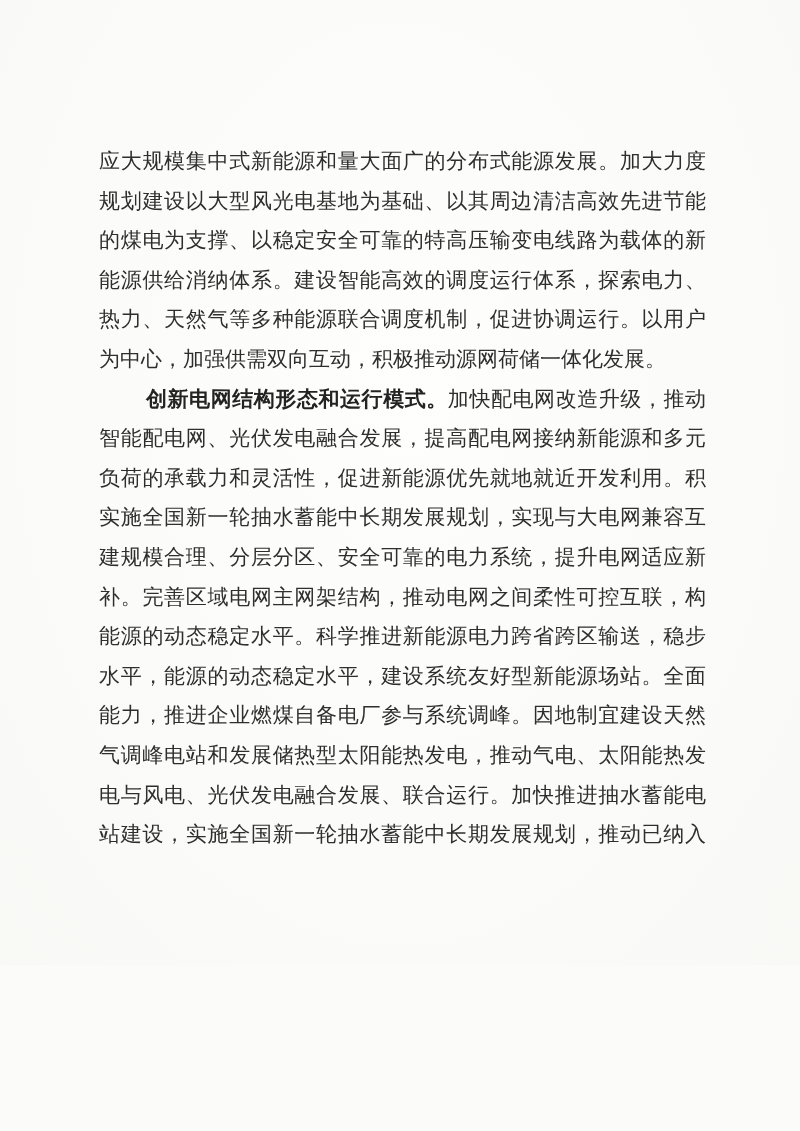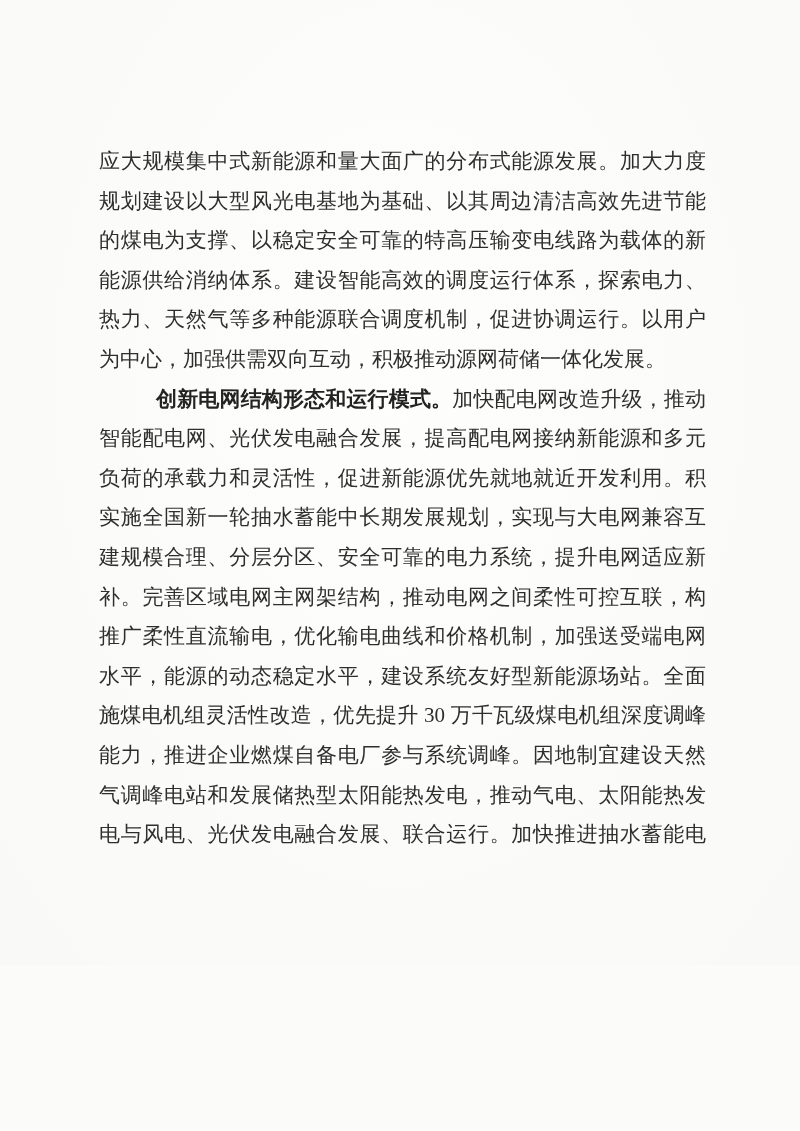--- a/index.html
+++ b/index.html
@@ -40,21 +40,20 @@
   }
   .line.end {
     text-align-last: left;
   }
   .line.indent {
     text-indent: 47px;
   }
   .lead {
     font-weight: bold;
     color: #232323;
-    margin-left: 10px;
   }
   .page-number {
     position: absolute;
     top: 1003px;
     left: 0;
     width: 800px;
     height: 34px;
     line-height: 34px;
     text-align: right;
     font-size: 21px;
@@ -78,29 +77,29 @@
       <span class="line end">为中心，加强供需双向互动，积极推动源网荷储一体化发展。</span>
     </p>
 
     <p class="para">
       <span class="line indent"><b class="lead">创新电网结构形态和运行模式。</b><span>加快配电网改造升级，推动</span></span>
       <span class="line">智能配电网、光伏发电融合发展，提高配电网接纳新能源和多元化</span>
       <span class="line">负荷的承载力和灵活性，促进新能源优先就地就近开发利用。积</span>
       <span class="line">实施全国新一轮抽水蓄能中长期发展规划，实现与大电网兼容互</span>
       <span class="line">建规模合理、分层分区、安全可靠的电力系统，提升电网适应新</span>
       <span class="line">补。完善区域电网主网架结构，推动电网之间柔性可控互联，构</span>
-      <span class="line">推广柔性直流输电，优化输电曲线和价格机制，加强送受端电网</span>
+      <span class="line">能源的动态稳定水平。科学推进新能源电力跨省跨区输送，稳步</span>
     </p>
 
     <p class="para">
       <span class="line">水平，能源的动态稳定水平，建设系统友好型新能源场站。全面实</span>
-      <span class="line">施煤电机组灵活性改造，优先提升 30 万千瓦级煤电机组深度调峰</span>
       <span class="line">能力，推进企业燃煤自备电厂参与系统调峰。因地制宜建设天然</span>
       <span class="line">气调峰电站和发展储热型太阳能热发电，推动气电、太阳能热发</span>
       <span class="line">电与风电、光伏发电融合发展、联合运行。加快推进抽水蓄能电</span>
+      <span class="line">站建设，实施全国新一轮抽水蓄能中长期发展规划，推动已纳入</span>
     </p>
 
   </main>
 
   <footer>
     <div class="page-number">— 15 —</div>
   </footer>
 
 </div>
 

